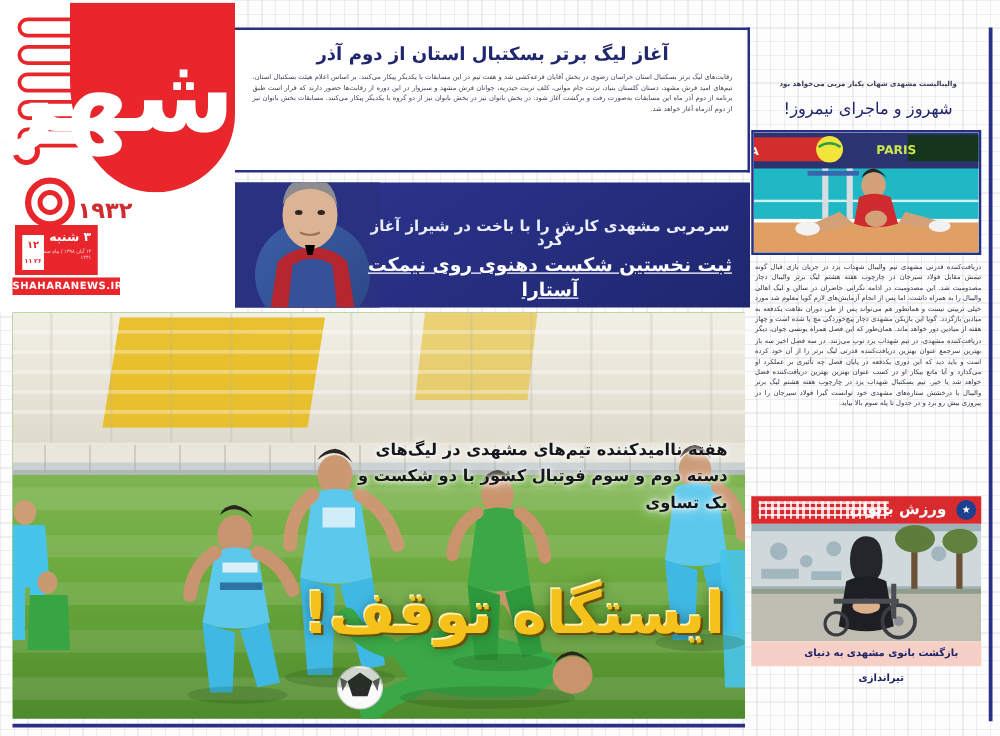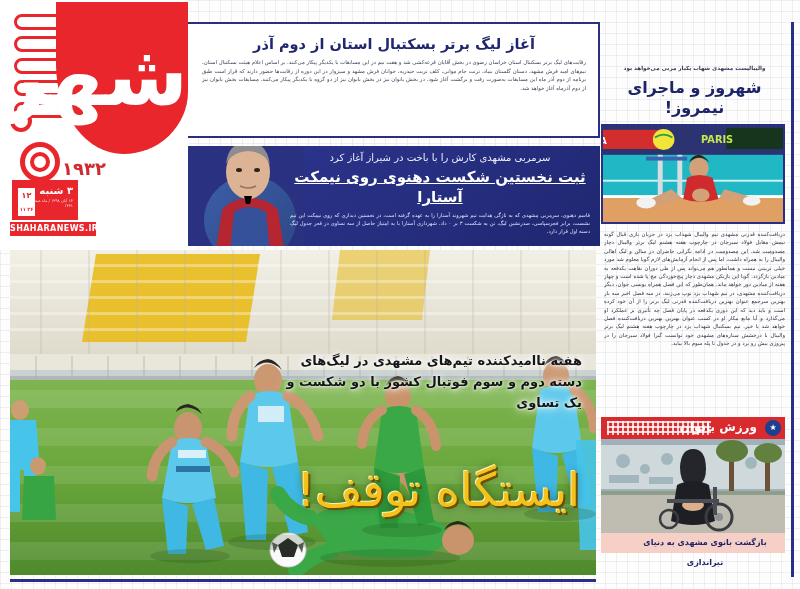--- a/index.html
+++ b/index.html
@@ -180,24 +180,25 @@
     overflow: hidden;
     direction: rtl;
   }
   .a2-text {
     position: absolute; right: 10px; top: 6px;
     width: 300px;
     text-align: center;
   }
   .a2-kicker {
     color: #eceffb;
-    font-size: 10px;
-    font-weight: normal;
+    font-size: 12px;
+    font-weight: bold;
     margin-bottom: 4px;
     line-height: 11px;
+    margin-top: 24px;
   }
   .a2-headline {
     color: #ffffff;
     font-size: 15px;
     font-weight: bold;
     line-height: 20px;
     letter-spacing: -.4px;
     margin-bottom: 4px;
     text-decoration: underline;
   }
@@ -232,21 +233,21 @@
     line-height: 21px;
     letter-spacing: -.3px;
     text-shadow: 0 0 6px rgba(255,255,255,.95), 0 0 12px rgba(255,255,255,.9),
                  0 0 3px rgba(255,255,255,1);
   }
   .lead-title {
     position: absolute; right: 16px; bottom: 58px;
     direction: rtl;
     color: #f4c21b;
     font-size: 46px;
-    font-weight: normal;
+    font-weight: bold;
     line-height: 54px;
     letter-spacing: -2px;
     text-shadow:
       2px 2px 0 #6b4f05, -1px -1px 0 #fff0b0,
       0 0 10px rgba(0,0,0,.45);
   }
 
   
   .sidebar {
     position: absolute; left: 604px; top: 22px;
@@ -258,22 +259,22 @@
   .sb-kicker {
     color: #333a55;
     font-size: 5.6px;
     font-weight: bold;
     text-align: center;
     line-height: 9px;
     margin-top: 42px;
   }
   .sb-headline {
     color: #1d2468;
-    font-size: 16px;
-    font-weight: bold;
+    font-size: 13px;
+    font-weight: normal;
     text-align: center;
     line-height: 20px;
     margin-top: 5px;
     letter-spacing: -.4px;
   }
   .sb-photo {
     margin-top: 6px;
     width: 184px; height: 100px;
     border: 2px solid #2a2f86;
     overflow: hidden;

